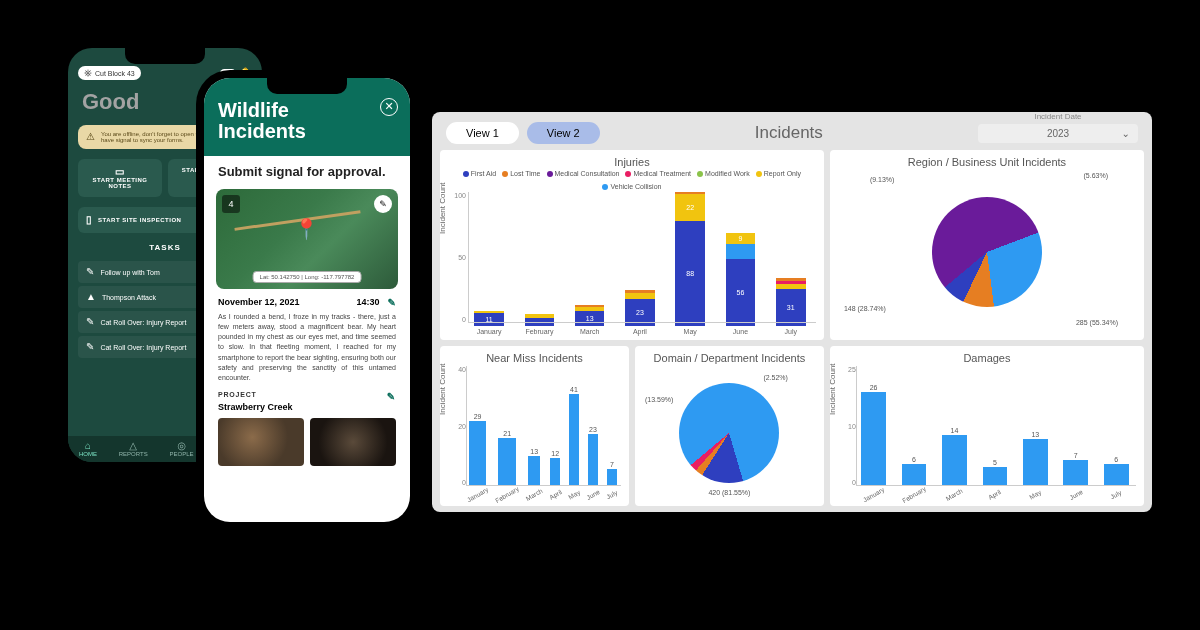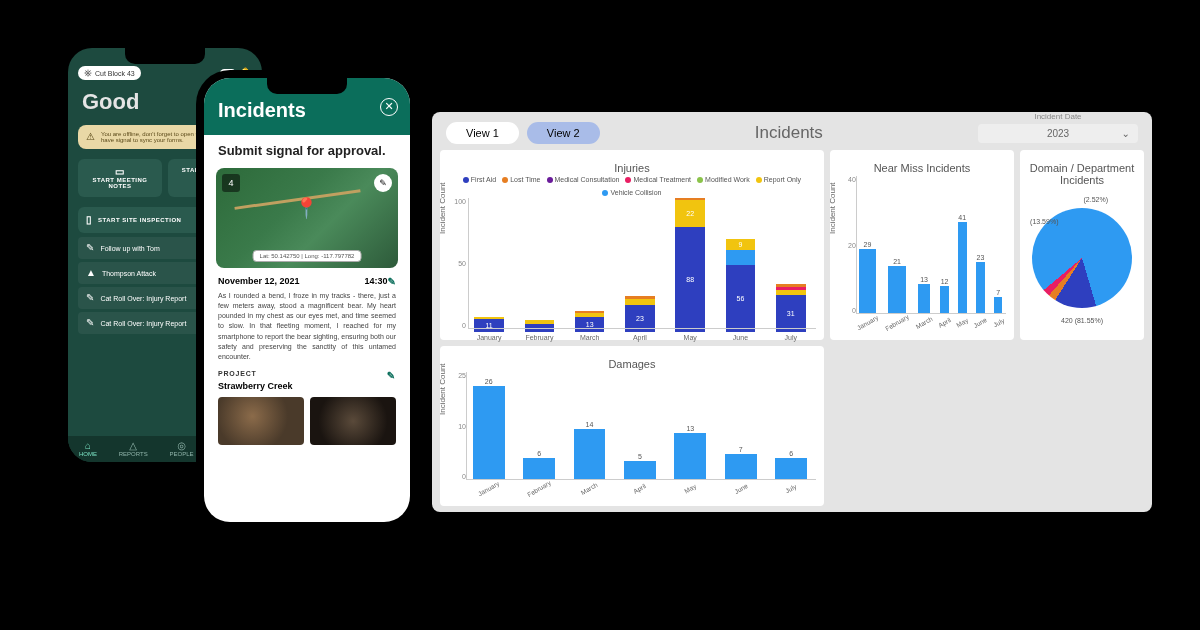--- a/index.html
+++ b/index.html
@@ -6,21 +6,21 @@
   body { width: 1200px; height: 630px; background: #000; font-family: -apple-system, Helvetica, Arial, sans-serif; position: relative; overflow: hidden; }
 
   
   .phone-a { position: absolute; left: 60px; top: 40px; width: 210px; height: 430px; background: #000; border-radius: 32px; padding: 8px; z-index: 1; }
   .phone-a-screen { background: #1d4a3f; width: 100%; height: 100%; border-radius: 24px; overflow: hidden; position: relative; }
   .notch { position: absolute; top: 0; left: 50%; transform: translateX(-50%); width: 80px; height: 16px; background: #000; border-radius: 0 0 10px 10px; z-index: 5; }
   .pa-top { display:flex; justify-content:space-between; align-items:center; padding: 18px 10px 6px; font-size: 7px; color:#fff; }
   .pa-chip { background:#fff; color:#333; border-radius:10px; padding:2px 6px; display:flex; align-items:center; gap:3px; }
   .pa-bell { display:flex; align-items:center; gap:4px; font-size:9px; }
   .pa-badge { background:#fff; color:#333; border-radius:8px; padding:1px 4px; font-size:7px; font-weight:700;}
-  .pa-greeting { padding: 4px 14px 8px; color:#e5e5e5; font-size: 22px; font-weight:700; line-height:1.05; }
+  .pa-greeting { padding: 4px 14px 8px; color:#a3a3a3; font-size: 22px; font-weight:700; line-height:1.05; }
   .pa-offline { margin: 4px 10px; background:#e9d8a6; border-radius:8px; padding:6px 8px; font-size:6px; color:#5b4a1a; display:flex; gap:6px; align-items:center; }
   .pa-btnrow { display:flex; gap:6px; padding: 6px 10px; }
   .pa-btn { flex:1; background:#2a5a4e; color:#fff; border-radius:6px; padding:8px 4px; text-align:center; font-size:6px; letter-spacing:0.5px; font-weight:700; }
   .pa-btn-wide { margin:4px 10px; background:#2a5a4e; color:#fff; border-radius:6px; padding:8px; font-size:6px; letter-spacing:0.5px; font-weight:700; display:flex; align-items:center; gap:6px; }
   .pa-tasks-h { color:#fff; font-size:8px; letter-spacing:1px; text-align:center; padding:6px 0; font-weight:700;}
   .pa-task { margin:3px 10px; background:rgba(255,255,255,0.06); color:#fff; border-radius:4px; padding:6px 8px; font-size:7px; display:flex; align-items:center; gap:6px; }
   .pa-nav { position:absolute; bottom:0; left:0; right:0; display:flex; justify-content:space-around; padding:5px 0; background:#14362d; font-size:6px; color:#8fb3a9; }
   .pa-nav > div { text-align:center; }
   .pa-nav .active { color:#7be3c4; }
   .tiny-ico { font-size:10px; line-height:1; }
@@ -53,21 +53,21 @@
   .dash-top { display:flex; align-items:center; gap:8px; padding:2px 6px 6px; }
   .view-btn { padding:5px 20px; border-radius:11px; font-size:11px; cursor:pointer; }
   .view-btn.v1 { background:#fff; }
   .view-btn.v2 { background:#a9bce8; }
   .dash-title { flex:1; text-align:center; font-size:17px; color:#666; font-weight:400; }
   .year-sel { width:160px; background:#eee; border-radius:4px; padding:4px 8px; font-size:10px; color:#666; text-align:center; position:relative; }
   .year-lbl { position:absolute; top:-12px; left:0; right:0; font-size:8px; color:#888; }
   .year-sel::after { content:"⌄"; position:absolute; right:8px; top:4px; }
 
   .dash-body { flex:1; display:grid; grid-template-columns: 1.1fr 0.9fr; grid-template-rows: 190px 160px; gap:6px; }
-  .panel { background:#fff; border-radius:4px; padding:12px 8px; position:relative; display:flex; flex-direction:column; }
+  .panel { background:#fff; border-radius:4px; padding:6px 8px; position:relative; display:flex; flex-direction:column; }
   .panel-title { text-align:center; font-size:11px; color:#555; margin-bottom:2px; }
   .legend { display:flex; flex-wrap:wrap; gap:6px; font-size:7px; color:#555; justify-content:center; margin-bottom:2px; }
   .lg { display:flex; align-items:center; gap:2px; }
   .lg-dot { width:6px; height:6px; border-radius:50%; }
   .ylabel { position:absolute; left:2px; top:50%; transform:rotate(-90deg) translateX(30%); transform-origin:left; font-size:8px; color:#666; }
 
   .bar-area { flex:1; display:flex; align-items:flex-end; gap:8px; padding:0 4px 2px 20px; position:relative; }
   .bar-area::before { content:""; position:absolute; left:20px; right:0; top:0; bottom:14px; border-left:1px solid #ccc; border-bottom:1px solid #ccc; }
   .yticks { position:absolute; left:4px; top:0; bottom:14px; width:14px; display:flex; flex-direction:column; justify-content:space-between; font-size:7px; color:#888; text-align:right; }
   .bar-col { flex:1; display:flex; flex-direction:column; align-items:center; }
@@ -120,20 +120,21 @@
         <div>START MEETING NOTES</div>
       </div>
       <div class="pa-btn">
         <div>START INCIDENT</div>
       </div>
     </div>
     <div class="pa-btn-wide">
       <span class="tiny-ico">▯</span>
       <span>START SITE INSPECTION</span>
     </div>
+    <div class="pa-tasks-h">TASKS</div>
     <div class="pa-task">
         <span class="tiny-ico">✎</span>
         <span>Follow up with Tom</span>
       </div>
     <div class="pa-task">
         <span class="tiny-ico">▲</span>
         <span>Thompson Attack</span>
       </div>
     <div class="pa-task">
         <span class="tiny-ico">✎</span>
@@ -162,34 +163,35 @@
         </div>
     </div>
   </div>
 </div>
 
 <div class="phone-b">
   <div class="phone-b-screen">
     <div class="notch"></div>
     <div class="pb-header">
       <div class="pb-close">✕</div>
+      <div class="pb-title">Wildlife</div>
       <div class="pb-title">Incidents</div>
     </div>
     <div class="pb-sub">Submit signal for approval.</div>
     <div class="pb-map">
       <div class="pb-map-tag">4</div>
       <div class="pb-map-edit">✎</div>
       <div class="pb-pin">📍</div>
       <div class="pb-coord">
         <span>Lat: 50.142750</span> | <span>Long: -117.797782</span>
       </div>
     </div>
     <div class="pb-when">
       <span>November 12, 2021</span>
-      <span style="display:flex;">
+      <span style="display:flex;gap:8px;">
         <span>14:30</span>
         <span class="pb-edit">✎</span>
       </span>
     </div>
     <div class="pb-desc">As I rounded a bend, I froze in my tracks - there, just a few meters away, stood a magnificent bear. My heart pounded in my chest as our eyes met, and time seemed to slow. In that fleeting moment, I reached for my smartphone to report the bear sighting, ensuring both our safety and preserving the sanctity of this untamed encounter.</div>
     <div class="pb-proj-h">
       <span>PROJECT</span>
       <span class="pb-edit">✎</span>
     </div>
     <div class="pb-proj">Strawberry Creek</div>
@@ -303,20 +305,30 @@
               <div class="seg" style="height: 37.2px; background: rgb(46, 63, 191);">31</div>
               <div class="seg" style="height: 4.8px; background: rgb(241, 196, 15);"></div>
               <div class="seg" style="height: 3.6px; background: rgb(233, 30, 99);"></div>
               <div class="seg" style="height: 2.4px; background: rgb(230, 126, 34);"></div>
             </div>
             <div class="bar-lbl">July</div>
           </div>
         </div>
     </div>
 
+    <div class="panel">
+      <div class="panel-title">Region / Business Unit Incidents</div>
+      <div class="pie-wrap">
+        <div class="pie" id="pie-region" style="width: 110px; height: 110px; background: conic-gradient(from 230deg, rgb(106, 27, 154) 0%, rgb(106, 27, 154) 55.34%, rgb(46, 154, 242) 55.34%, rgb(46, 154, 242) 84.08%, rgb(230, 126, 34) 84.08%, rgb(230, 126, 34) 93.21%, rgb(46, 63, 191) 93.21%, rgb(46, 63, 191) 98.84%);"></div>
+        <div class="pie-lbl" style="bottom:8px; right:18px;">285 (55.34%)</div>
+        <div class="pie-lbl" style="bottom:22px; left:6px;">148 (28.74%)</div>
+        <div class="pie-lbl" style="top:6px; left:32px;">(9.13%)</div>
+        <div class="pie-lbl" style="top:2px; right:28px;">(5.63%)</div>
+      </div>
+    </div>
 
     <div class="row2">
       <div class="panel">
         <div class="panel-title">Near Miss Incidents</div>
         <div class="ylabel">Incident Count</div>
         <div class="simple-bars" id="nearmiss-bars">
           <div class="yticks">
               <span>40</span>
               <span>20</span>
               <span>0</span>

